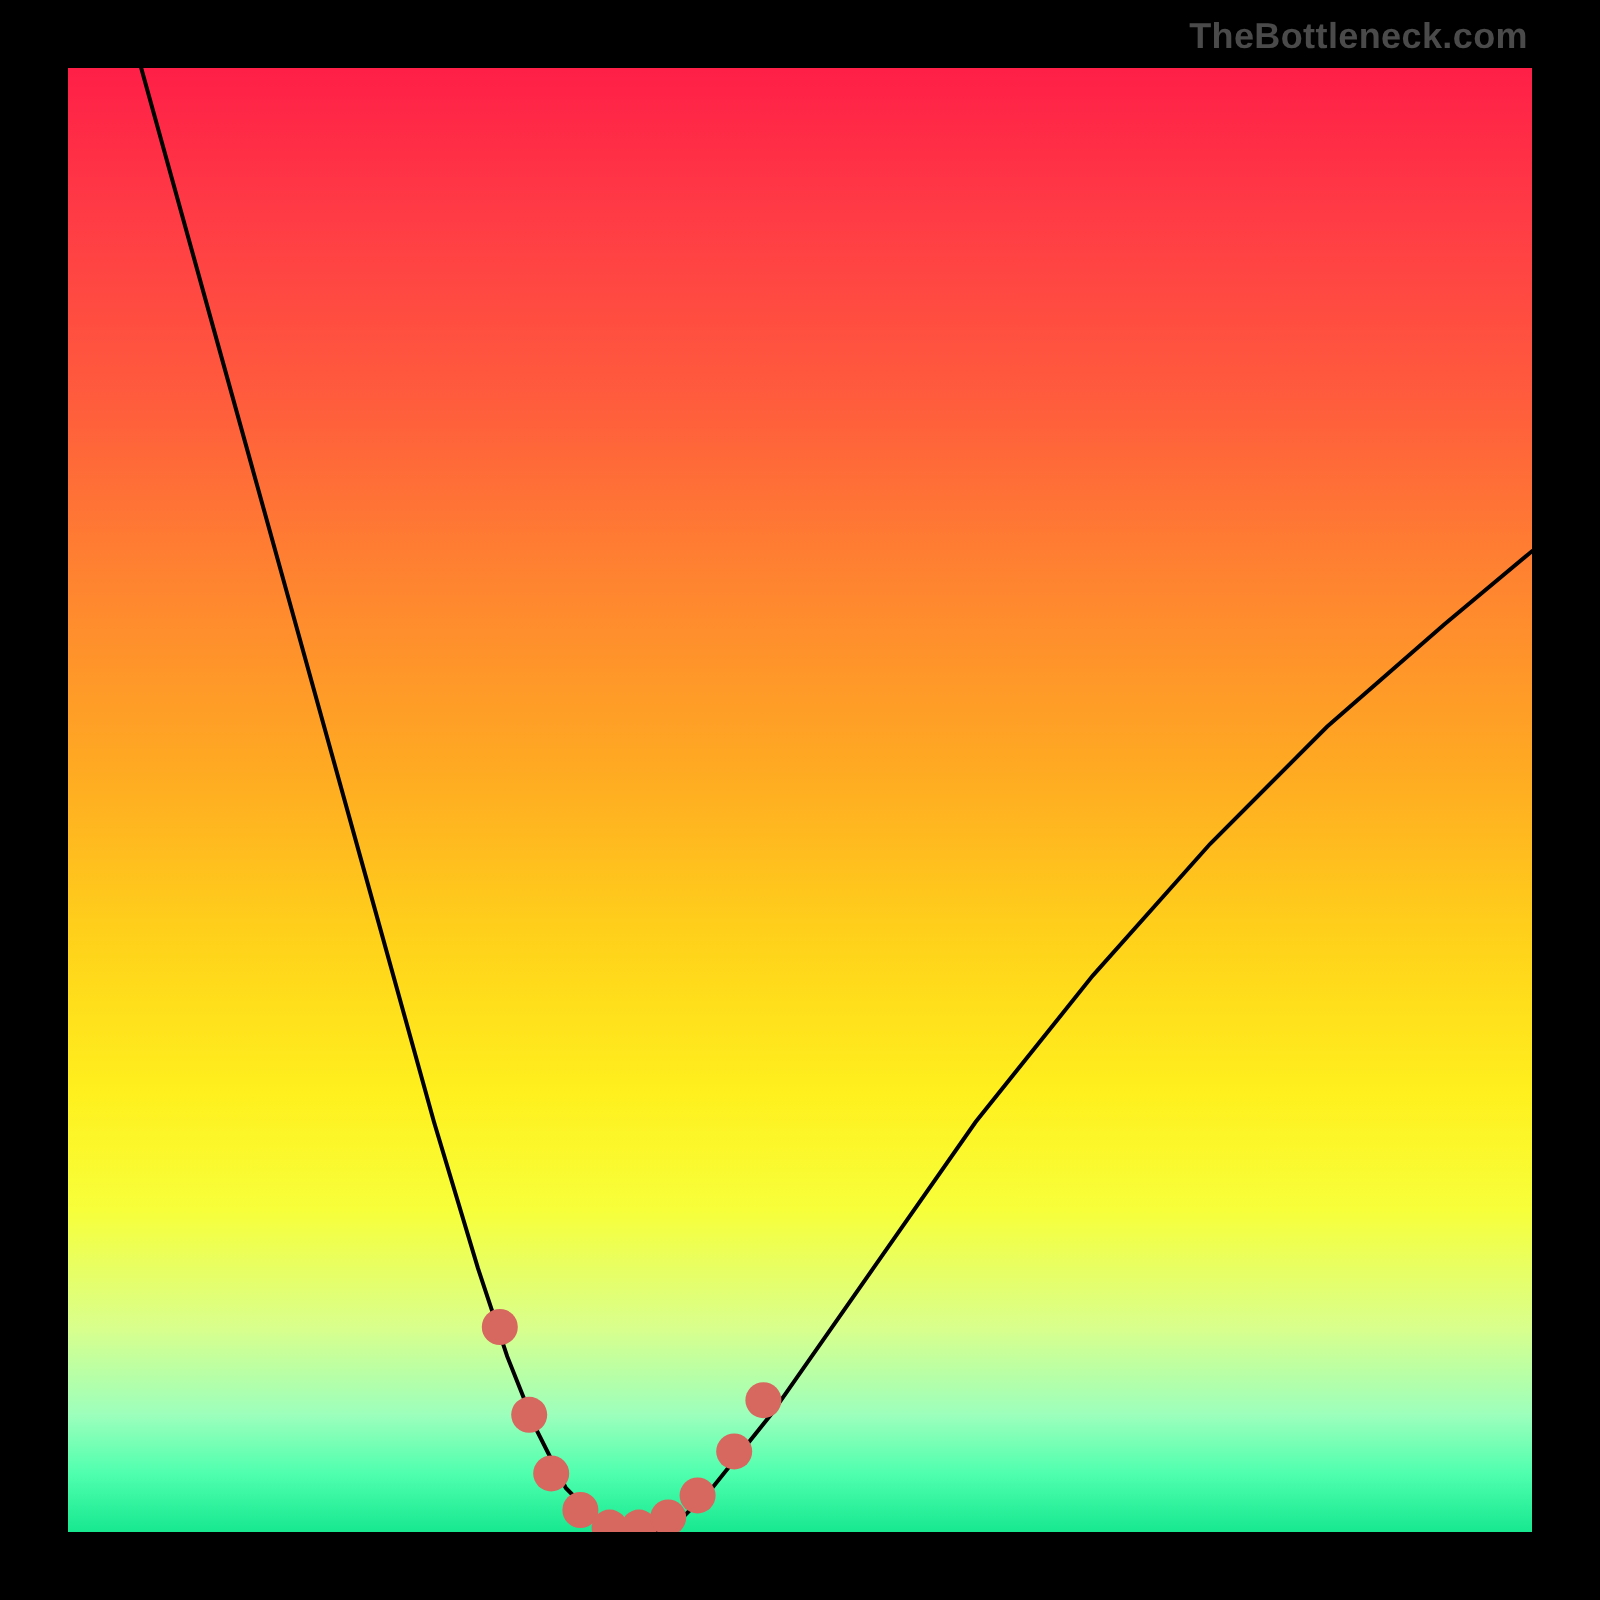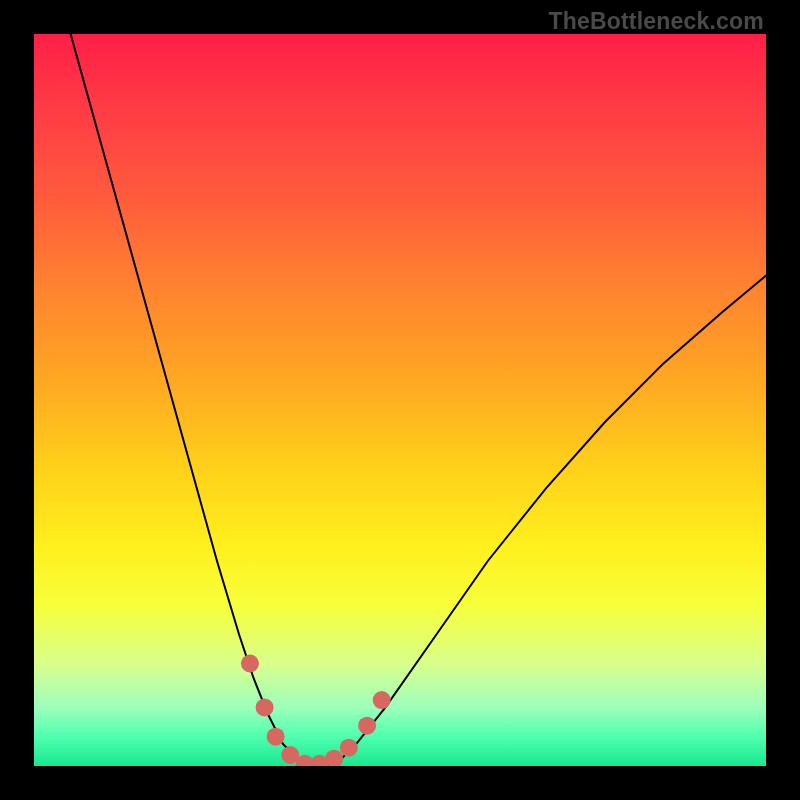--- a/index.html
+++ b/index.html
@@ -14,21 +14,21 @@
       #ffaa22 48%,
       #ffd31a 60%,
       #fff01e 70%,
       #f7ff3a 78%,
       #d9ff8c 86%,
       #9cffbc 92%,
       #4fffae 96%,
       #17e890 100%);
   }
   svg.curve{position:absolute;left:0;top:0;width:732px;height:732px;pointer-events:none}
-  .water{position:absolute;right:36px;top:8px;color:#4a4a4a;font-size:23px;font-weight:600;letter-spacing:.2px}
+  .water{position:absolute;right:36px;top:8px;color:#4a4a4a;font-size:18px;font-weight:600;letter-spacing:.2px}
 </style>
 </head>
 <body>
 
 <div class="frame">
   <div class="water">TheBottleneck.com</div>
   <div class="plot">
     <div class="grad"></div>
     <svg class="curve" viewBox="0 0 732 732">
       <path fill="none" stroke="#000" stroke-width="2" stroke-linecap="round" d="M36.6 0.0 L73.2 131.8 L109.8 263.5 L146.4 395.3 L183.0 527.0 L205.0 600.2 L219.6 644.2 L234.2 680.8 L248.9 710.0 L263.5 724.7 L278.2 732.0 L292.8 732.0 L307.4 724.7 L322.1 710.0 L351.4 673.4 L402.6 600.2 L453.8 527.0 L512.4 453.8 L571.0 388.0 L629.5 329.4 L688.1 278.2 L732.0 241.6"></path>

